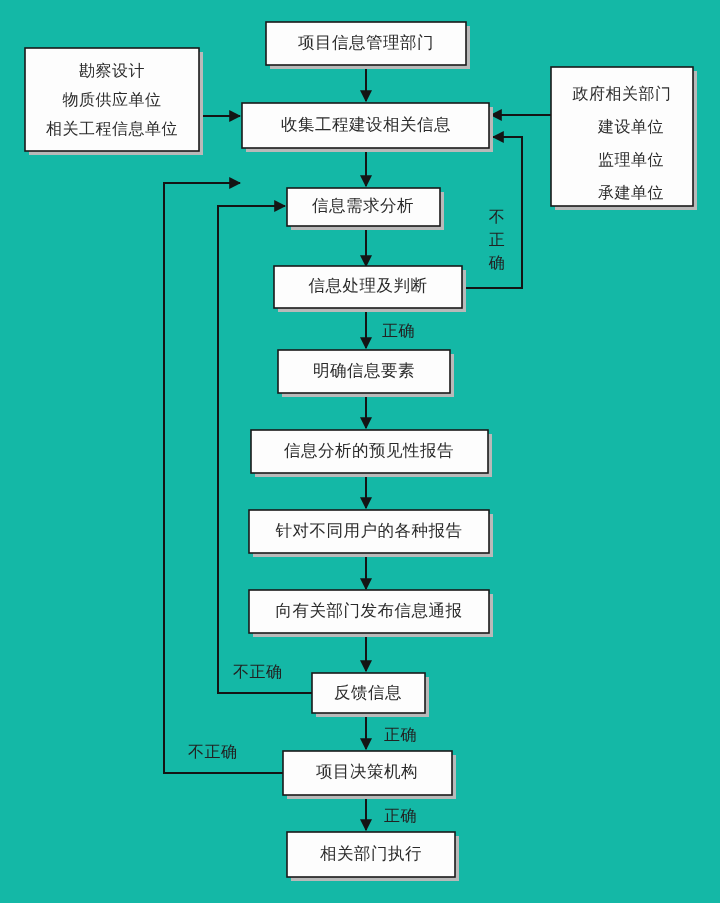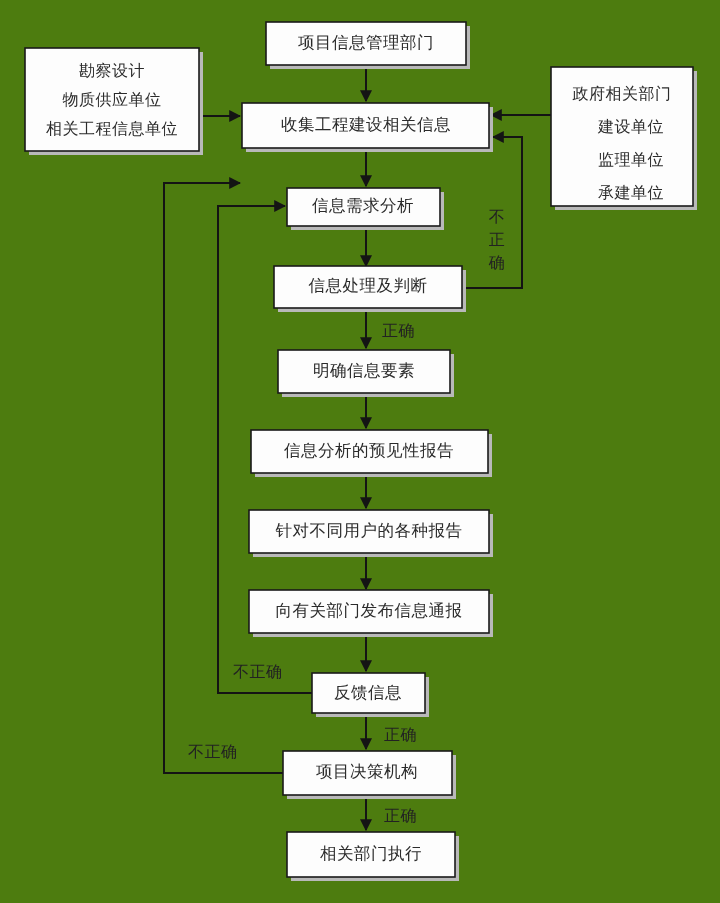--- a/index.html
+++ b/index.html
@@ -10,21 +10,21 @@
   body {
     width: 720px;
     height: 903px;
     font-family: "Liberation Serif", "DejaVu Serif", serif;
     overflow: hidden;
   }
   #flowchart-root {
     position: relative;
     width: 720px;
     height: 903px;
-    background: #4d7c0f;
+    background: #14b8a6;
   }
   svg.chart-surface {
     position: absolute;
     left: 0;
     top: 0;
     width: 720px;
     height: 903px;
   }
   .node-box {
     fill: #fdfdfd;

